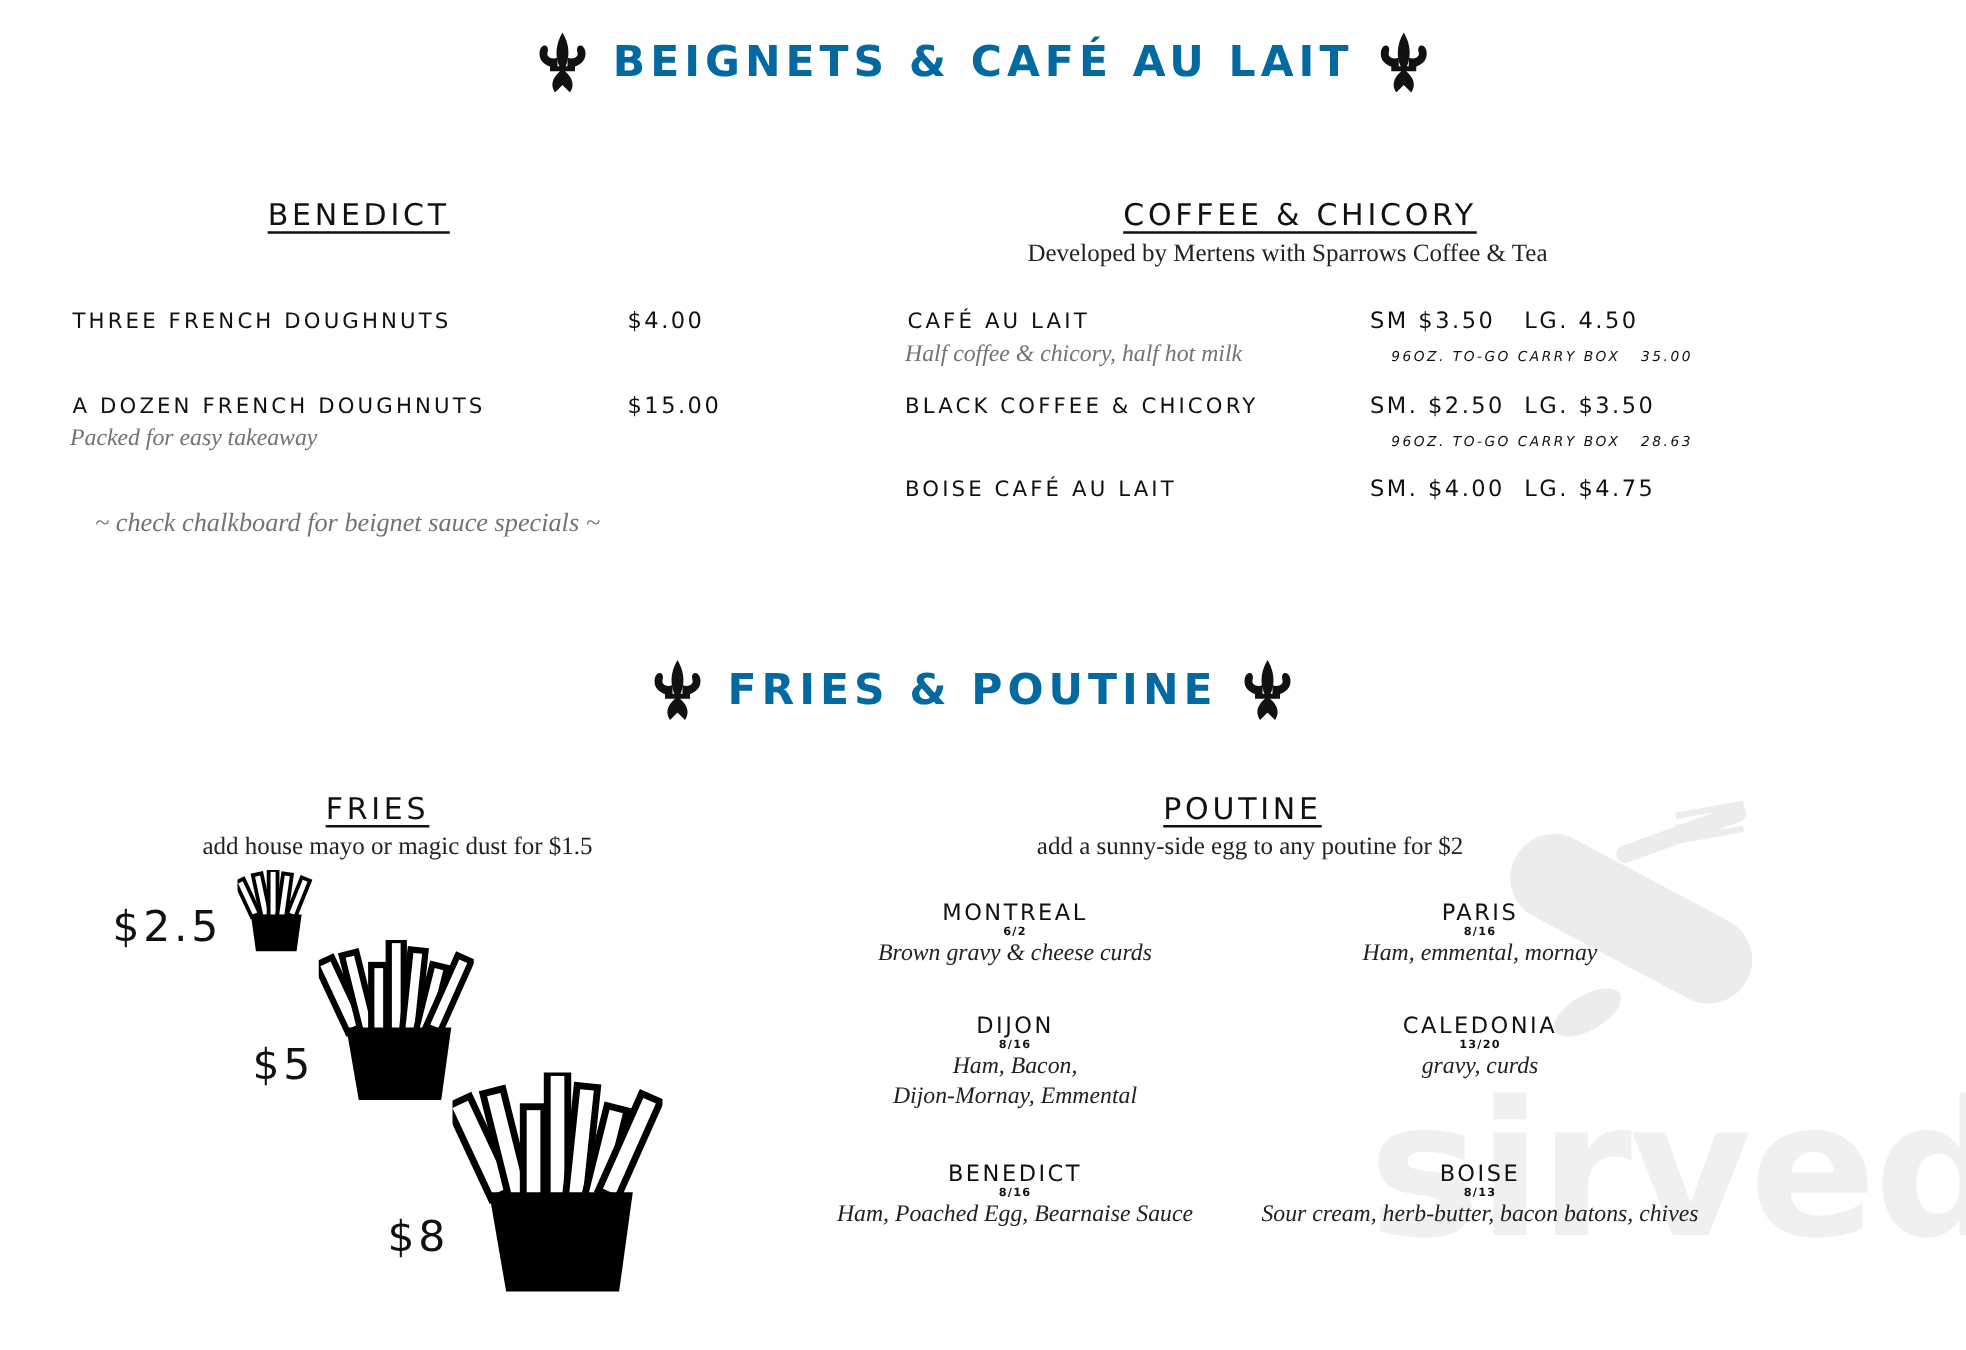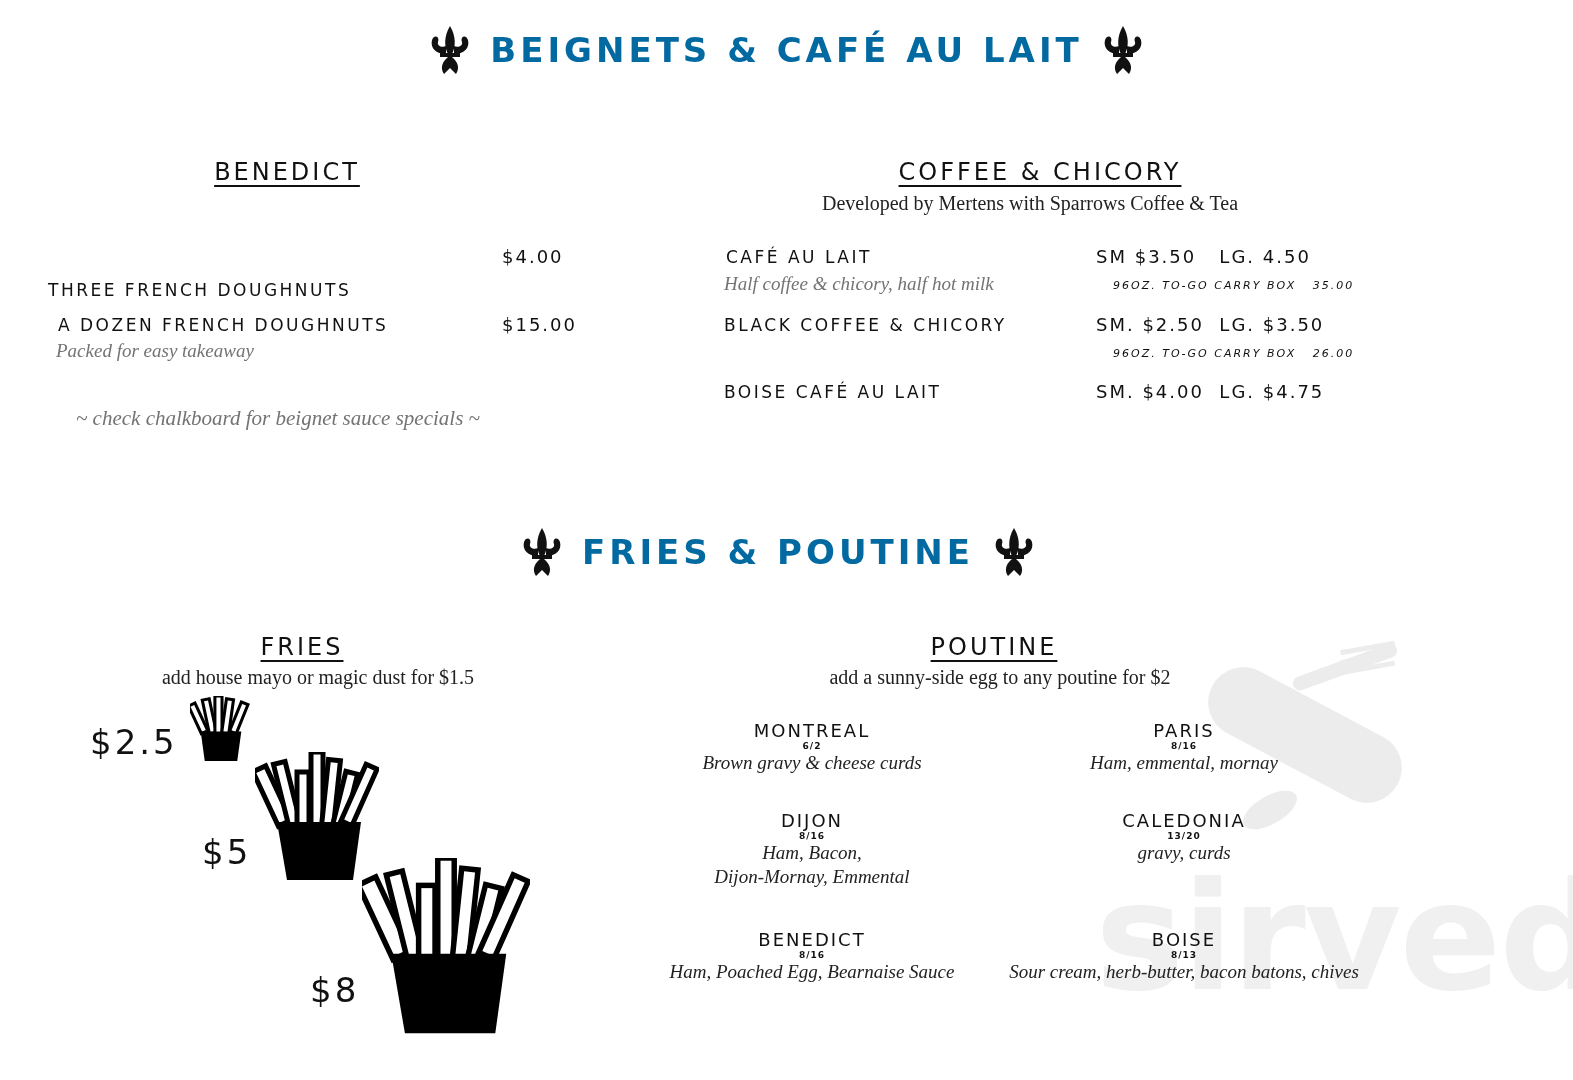--- a/index.html
+++ b/index.html
@@ -70,40 +70,40 @@
       <path d="M20 30 C10 30 4 24 6 16 C8 10 14 12 12 18 C11 22 16 24 20 22 Z"></path>
       <path d="M28 30 C38 30 44 24 42 16 C40 10 34 12 36 18 C37 22 32 24 28 22 Z"></path>
       <rect x="14" y="29" width="20" height="4"></rect>
       <path d="M22 33 C16 38 14 44 18 50 L24 44 L30 50 C34 44 32 38 26 33 Z"></path>
     </g>
   </svg>
 </div>
 
 <div class="abs sec-title" style="left:187px; top:158px; width:200px;">BENEDICT</div>
 
-<div class="abs item-name" style="left:48px; top:247px;margin-top:33px;">THREE FRENCH DOUGHNUTS</div>
+<div class="abs item-name" style="left:58px; top:247px;">THREE FRENCH DOUGHNUTS</div>
 <div class="abs item-price" style="left:502px; top:246px;">$4.00</div>
 
 <div class="abs item-name" style="left:58px; top:315px;">A DOZEN FRENCH DOUGHNUTS</div>
 <div class="abs item-price" style="left:502px; top:314px;">$15.00</div>
 <div class="abs item-desc" style="left:56px; top:340px;">Packed for easy takeaway</div>
 
 <div class="abs item-desc" style="left:76px; top:406px; font-size:21px;">~ check chalkboard for beignet sauce specials ~</div>
 
 <div class="abs sec-title" style="left:840px; top:158px; width:400px;">COFFEE &amp; CHICORY</div>
 <div class="abs sub" style="left:740px; top:192px; width:580px;">Developed by Mertens with Sparrows Coffee &amp; Tea</div>
 
 <div class="abs item-name" style="left:726px; top:247px;">CAFÉ AU LAIT</div>
 <div class="abs item-price" style="left:1096px; top:246px; white-space:pre;">SM $3.50   LG. 4.50</div>
 <div class="abs item-desc" style="left:724px; top:273px;">Half coffee &amp; chicory, half hot milk</div>
 <div class="abs small-note" style="left:1097px; top:279px; white-space:pre;">96OZ. TO-GO CARRY BOX   35.00</div>
 
 <div class="abs item-name" style="left:724px; top:315px;">BLACK COFFEE &amp; CHICORY</div>
 <div class="abs item-price" style="left:1096px; top:314px; white-space:pre;">SM. $2.50  LG. $3.50</div>
-<div class="abs small-note" style="left:1097px; top:347px; white-space:pre;">96OZ. TO-GO CARRY BOX   26.00</div>
+<div class="abs small-note" style="left:1097px; top:347px; white-space:pre;">96OZ. TO-GO CARRY BOX   28.63</div>
 
 <div class="abs item-name" style="left:724px; top:382px;">BOISE CAFÉ AU LAIT</div>
 <div class="abs item-price" style="left:1096px; top:381px; white-space:pre;">SM. $4.00  LG. $4.75</div>
 
 <div class="abs banner" style="left:0; top:524px; width:1556px; height:56px;">
   <svg class="fleur" viewBox="0 0 48 52">
     <g fill="#111">
       <path d="M24 2 C18 12 18 22 22 30 L22 44 L26 44 L26 30 C30 22 30 12 24 2 Z"></path>
       <path d="M20 30 C10 30 4 24 6 16 C8 10 14 12 12 18 C11 22 16 24 20 22 Z"></path>
       <path d="M28 30 C38 30 44 24 42 16 C40 10 34 12 36 18 C37 22 32 24 28 22 Z"></path>

